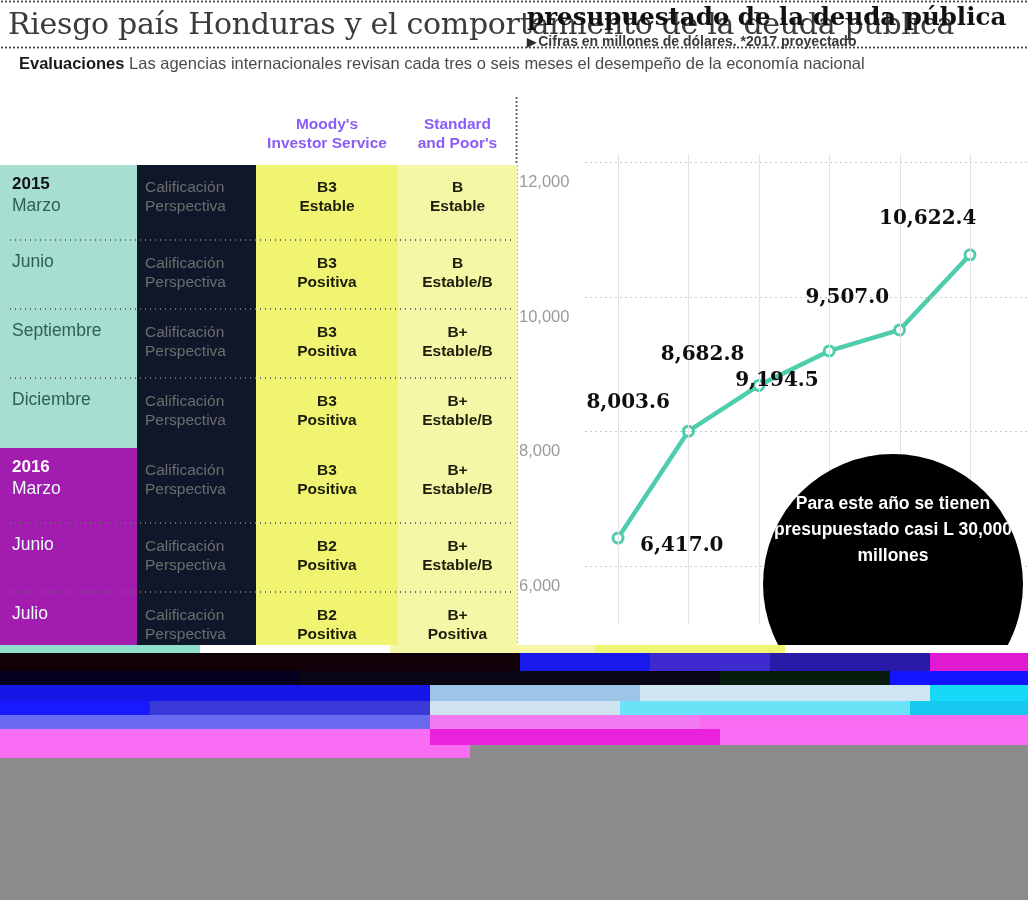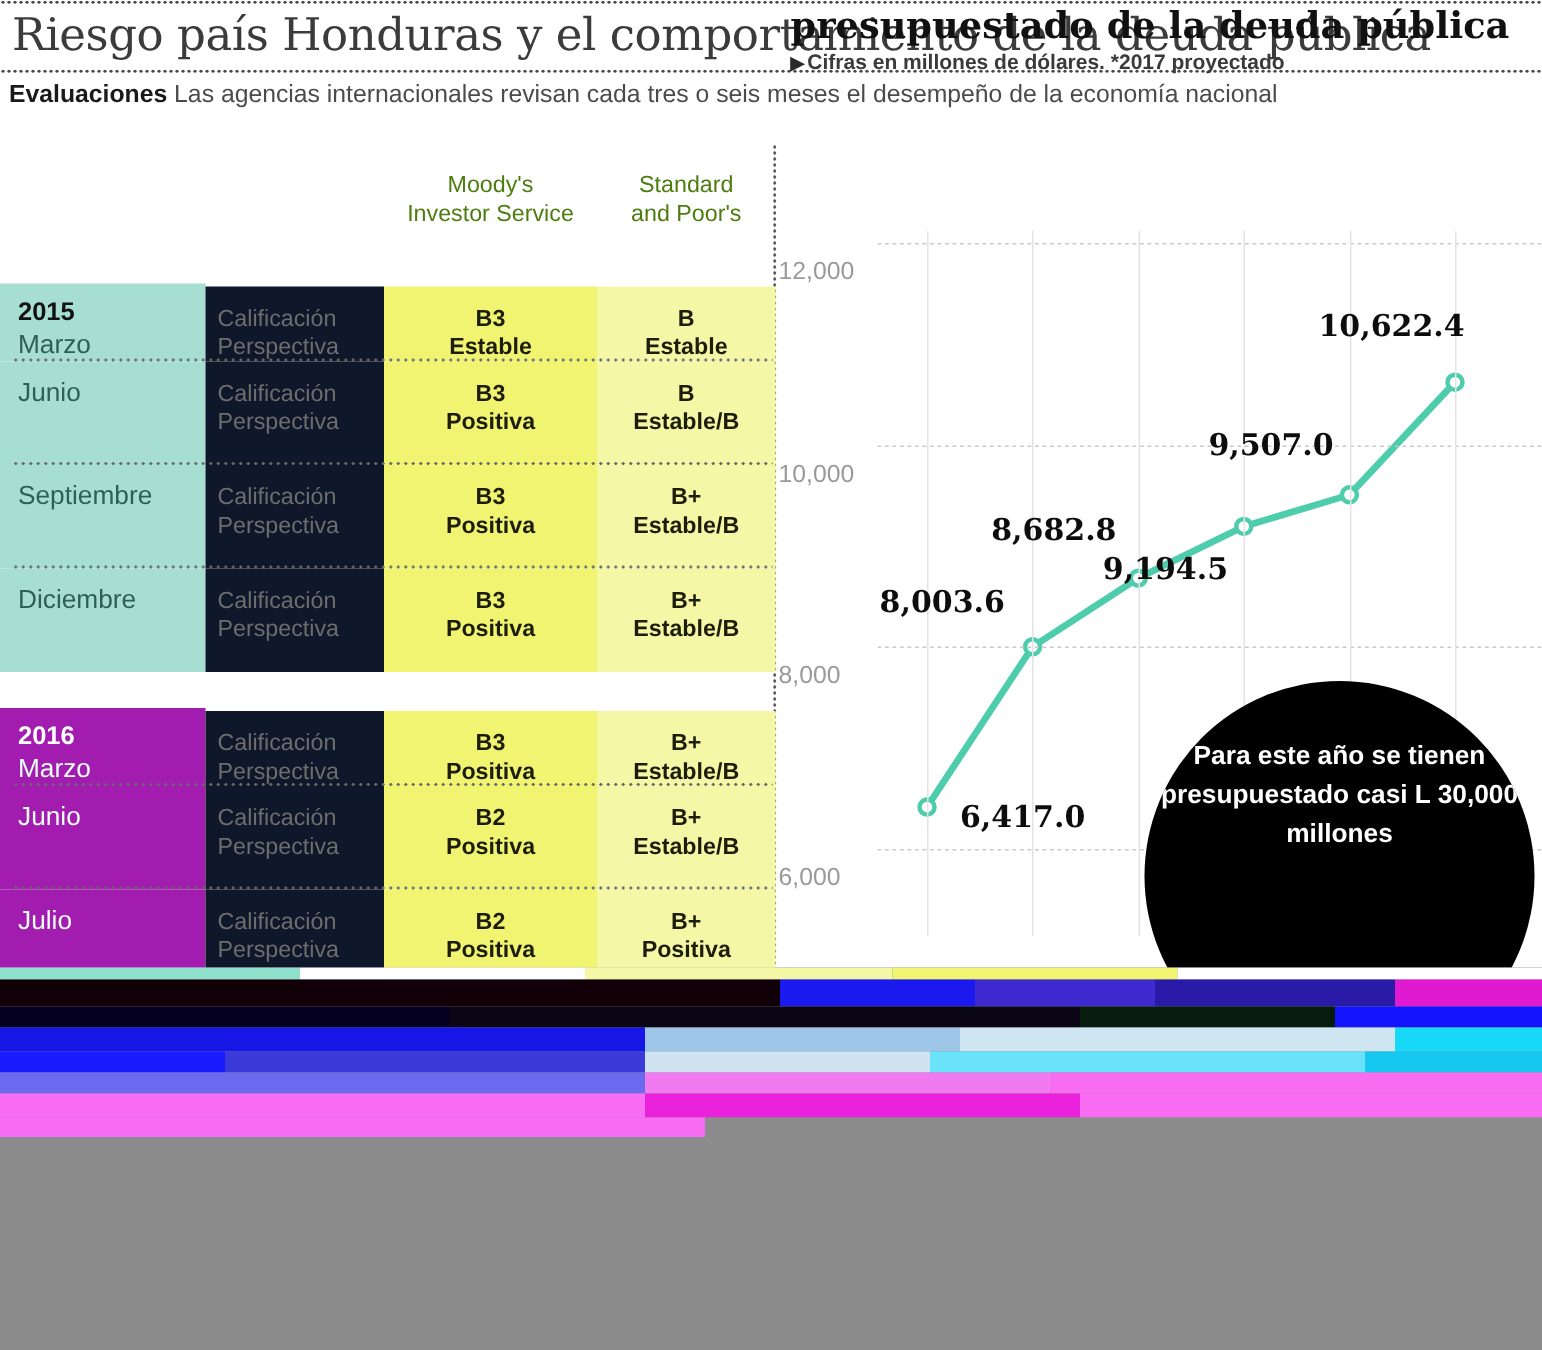--- a/index.html
+++ b/index.html
@@ -35,46 +35,46 @@
     white-space:nowrap;
     line-height:38px;
   }
   .deck{
     padding:4px 8px 0 6px;
     font-size:16.5px;
     color:#4b4b4b;
     line-height:21px;
     width:965px;
   }
-  .deck b{color:#1a1a1a;font-weight:bold;}
+  .deck b{color:#1a1a1a;font-weight:bold;margin-left:13px;}
 
   
   .cols{position:absolute;top:96px;left:0;width:1028px;height:549px;}
   .left-col{position:absolute;left:0;top:0;width:517px;height:549px;}
   .right-col{position:absolute;left:519px;top:0;width:509px;height:549px;}
 
   .vdivider{
     position:absolute;left:515px;top:96px;width:3px;height:549px;
     background-image:radial-gradient(circle, #5a5a5a 1px, transparent 1.2px);
     background-size:3px 4px;background-repeat:repeat-y;
   }
 
   
   .thead{position:absolute;left:0;top:0;width:517px;height:69px;}
   .th{
     position:absolute;top:18px;
-    font-size:15.5px;font-weight:normal;color:#4d7c0f;
+    font-size:15.5px;font-weight:bold;color:#8b5cf6;
     text-align:center;line-height:19px;
   }
   .th-moody{left:256px;width:142px;}
   .th-sp{left:398px;width:119px;}
 
   .ttable{position:absolute;left:0;top:69px;width:517px;}
   .trow{position:relative;height:69px;display:flex;}
-  .trow.tall{height:76px;align-items:flex-end;}
+  .trow.tall{height:76px;}
   .c-period{
     width:137px;flex:0 0 137px;
     background:#a6ded2;
     padding:9px 0 0 12px;
     box-sizing:border-box;
   }
   .c-period.y2016{background:#a21caf;}
   .yr{font-size:17px;font-weight:bold;color:#111;line-height:20px;}
   .y2016 .yr{color:#ffffff;}
   .mo{font-size:17.5px;color:#2f5f57;line-height:23px;}

